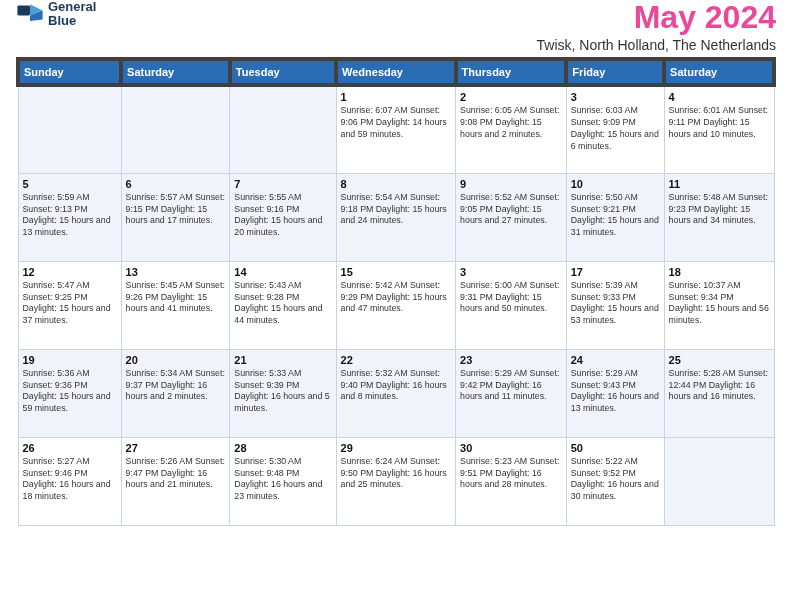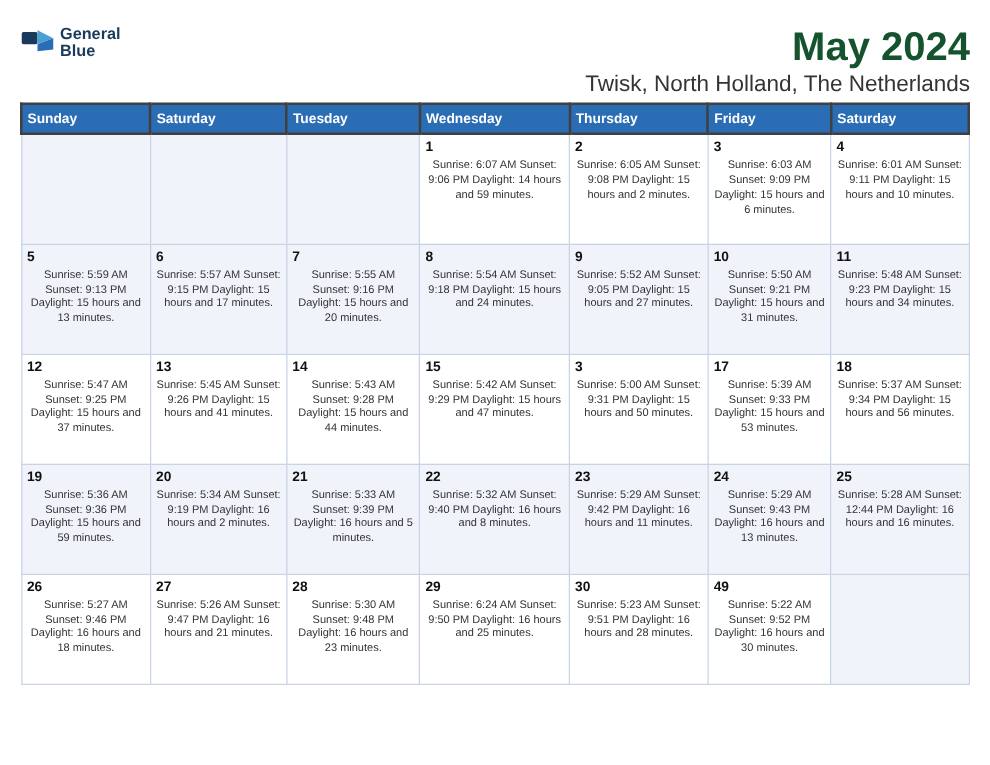--- a/index.html
+++ b/index.html
@@ -6,21 +6,21 @@
     body {
       font-family: Arial, sans-serif;
       background: #fff;
       width: 792px;
       height: 612px;
       overflow: hidden;
     }
     .page {
       width: 792px;
       min-height: 612px;
-      padding: 20px 16px 8px 16px;
+      padding: 0 16px 8px 16px;
       background: #fff;
     }
     .header-row {
       display: flex;
       align-items: flex-start;
       justify-content: space-between;
       margin-bottom: 4px;
     }
     .logo {
       display: flex;
@@ -37,43 +37,43 @@
       width: 28px;
       height: 28px;
       margin-right: 2px;
     }
     .title-block {
       text-align: right;
     }
     .main-title {
       font-size: 32px;
       font-weight: bold;
-      color: #14532d;
+      color: #ec4899;
       line-height: 1.1;
     }
     .subtitle {
-      font-size: 18px;
+      font-size: 14px;
       color: #333;
       margin-top: 2px;
     }
     table {
       width: 100%;
       border-collapse: collapse;
       font-size: 9.5px;
     }
     thead tr {
       background-color: #2a6db5;
       color: #fff;
     }
     thead th {
       padding: 5px 4px;
       text-align: left;
       font-size: 11px;
       font-weight: bold;
-      border: 2px solid #404040;
+      border: 4px solid #404040;
     }
     tbody tr {
       vertical-align: top;
     }
     tbody tr:nth-child(odd) {
       background-color: #fff;
     }
     tbody tr:nth-child(even) {
       background-color: #f0f4fa;
     }
@@ -88,21 +88,20 @@
       font-weight: bold;
       font-size: 11px;
       color: #111;
       display: block;
       margin-bottom: 2px;
     }
     .day-detail {
       font-size: 8.8px;
       color: #333;
       line-height: 1.35;
-      text-align: center;
     }
     .empty-cell {
       background: #f0f4fa;
     }
   </style>
 </head>
 <body>
 
 <div class="page">
   <div class="header-row">
@@ -258,38 +257,38 @@
           </td>
           <td>
             <span class="day-num">17</span>
             <div class="day-detail">Sunrise: 5:39 AM
 Sunset: 9:33 PM
 Daylight: 15 hours
 and 53 minutes.</div>
           </td>
           <td>
             <span class="day-num">18</span>
-            <div class="day-detail">Sunrise: 5:37 AM
+            <div class="day-detail">Sunrise: 10:37 AM
 Sunset: 9:34 PM
 Daylight: 15 hours
 and 56 minutes.</div>
           </td>
         </tr>
         <tr>
           <td>
             <span class="day-num">19</span>
             <div class="day-detail">Sunrise: 5:36 AM
 Sunset: 9:36 PM
 Daylight: 15 hours
 and 59 minutes.</div>
           </td>
           <td>
             <span class="day-num">20</span>
             <div class="day-detail">Sunrise: 5:34 AM
-Sunset: 9:19 PM
+Sunset: 9:37 PM
 Daylight: 16 hours
 and 2 minutes.</div>
           </td>
           <td>
             <span class="day-num">21</span>
             <div class="day-detail">Sunrise: 5:33 AM
 Sunset: 9:39 PM
 Daylight: 16 hours
 and 5 minutes.</div>
           </td>
@@ -352,21 +351,21 @@
 and 25 minutes.</div>
           </td>
           <td>
             <span class="day-num">30</span>
             <div class="day-detail">Sunrise: 5:23 AM
 Sunset: 9:51 PM
 Daylight: 16 hours
 and 28 minutes.</div>
           </td>
           <td>
-            <span class="day-num">49</span>
+            <span class="day-num">50</span>
             <div class="day-detail">Sunrise: 5:22 AM
 Sunset: 9:52 PM
 Daylight: 16 hours
 and 30 minutes.</div>
           </td>
           <td class="empty-cell"></td>
         </tr>
       </tbody>
   </table>
 </div>

